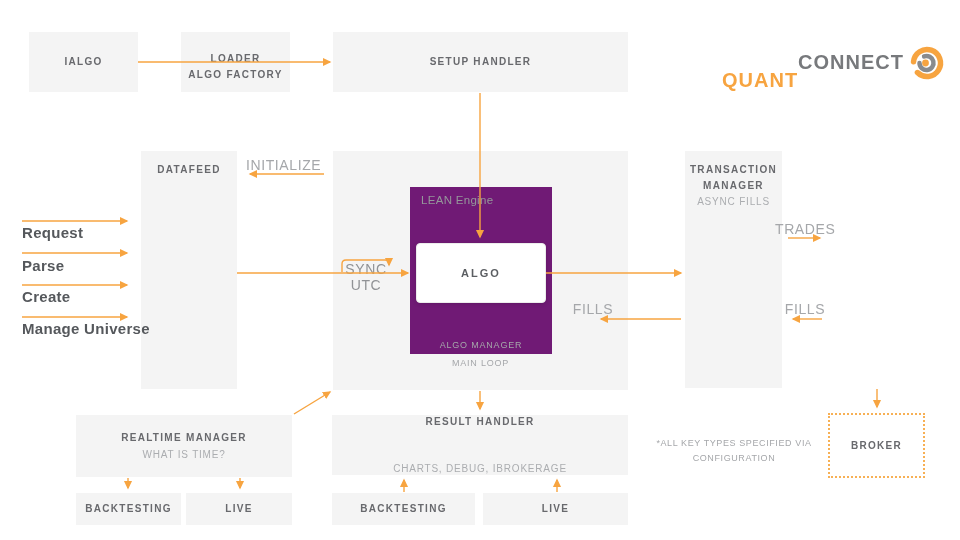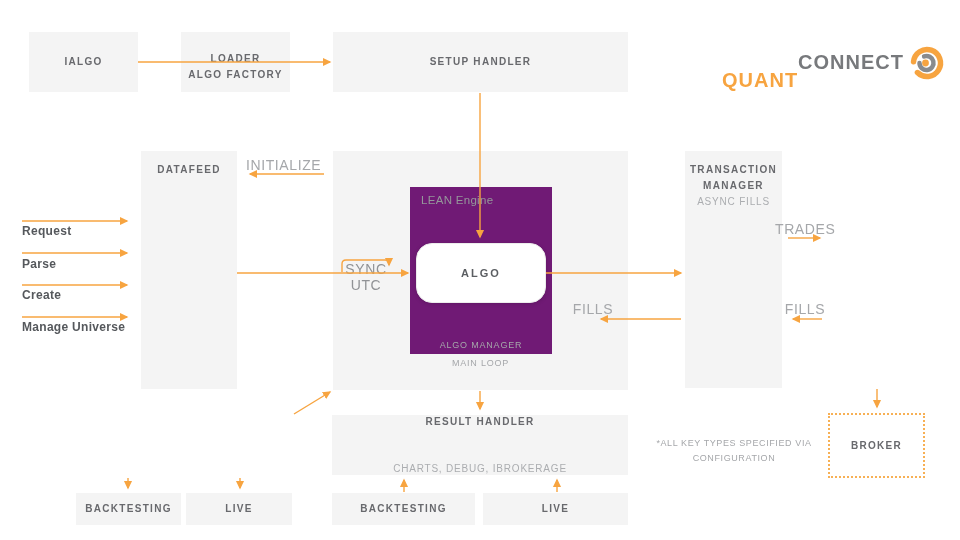--- a/index.html
+++ b/index.html
@@ -11,29 +11,29 @@
   .box{position:absolute;background:#F4F4F4;display:flex;flex-direction:column;align-items:center;justify-content:center;text-align:center;}
   .box-title{font-size:10px;font-weight:bold;color:#68696D;letter-spacing:1.3px;line-height:1.55;}
   .box-sub{font-size:10px;color:#ABADB0;letter-spacing:0.8px;margin-top:2px;line-height:1.4;}
   .top-align{justify-content:flex-start;padding-top:11px;}
 
   .lean-box{position:absolute;left:77px;top:36px;width:142px;height:167px;background:#701a75;}
   .lean-label{position:absolute;left:11px;top:7px;font-size:11.5px;color:#95979B;letter-spacing:0.3px;}
   .lean-bottom{position:absolute;bottom:4px;left:0;width:100%;text-align:center;font-size:9px;color:#A5A7AA;letter-spacing:0.8px;}
 
   .algo-box{position:absolute;left:416px;top:243px;width:130px;height:60px;background:#ffffff;
-    border:1px solid #ececec;border-radius:16px;box-shadow:0 1px 4px rgba(0,0,0,0.14);
+    border:1px solid #ececec;border-radius:4px;box-shadow:0 1px 4px rgba(0,0,0,0.14);
     display:flex;align-items:center;justify-content:center;z-index:5;}
   .algo-label{font-size:11px;font-weight:bold;color:#5B5E62;letter-spacing:2px;}
 
   .main-loop{position:absolute;left:333px;top:358px;width:295px;text-align:center;
     font-size:9px;color:#A5A7AA;letter-spacing:0.8px;z-index:2;}
 
   .flabel{position:absolute;font-size:14px;color:#A5A7AA;letter-spacing:0.6px;text-align:center;z-index:6;}
-  .left-label{position:absolute;font-size:12px;font-weight:bold;color:#55585C;letter-spacing:0.3px;text-align:left;}
+  .left-label{position:absolute;font-size:15px;font-weight:bold;color:#55585C;letter-spacing:0.3px;text-align:left;}
   .note{position:absolute;left:648px;top:436px;width:172px;text-align:center;
     font-size:9px;color:#A5A7AA;letter-spacing:0.6px;line-height:1.7;}
 
   .broker-box{position:absolute;left:828px;top:413px;width:97px;height:65px;background:#ffffff;
     border:2px dotted #F7B055;display:flex;align-items:center;justify-content:center;}
 
   .logo{position:absolute;left:722px;top:33px;display:flex;align-items:center;}
   .logo-quant{font-size:20px;font-weight:bold;color:#F7A440;letter-spacing:1px;margin-top:36px;}
   .logo-connect{font-size:20px;font-weight:bold;color:#77797C;letter-spacing:1px;}
   .logo-mark{margin-left:3px;}
@@ -79,20 +79,24 @@
   <div class="main-loop">MAIN LOOP</div>
   <div class="algo-box">
     <span class="algo-label">ALGO</span>
   </div>
 
   <div class="box top-align" style="left:685px;top:151px;width:97px;height:237px;align-items:center;">
     <span class="box-title" style="width:92px;">TRANSACTION MANAGER</span>
     <span class="box-sub">ASYNC FILLS</span>
   </div>
 
+  <div class="box" style="left:76px;top:415px;width:216px;height:62px;">
+    <span class="box-title">REALTIME MANAGER</span>
+    <span class="box-sub">WHAT IS TIME?</span>
+  </div>
   <div class="box" style="left:332px;top:415px;width:296px;height:60px;gap:31px;">
     <span class="box-title">RESULT HANDLER</span>
     <span class="box-sub">CHARTS, DEBUG, IBROKERAGE</span>
   </div>
 
   <div class="box" style="left:76px;top:493px;width:105px;height:32px;">
     <span class="box-title">BACKTESTING</span>
   </div>
   <div class="box" style="left:186px;top:493px;width:106px;height:32px;">
     <span class="box-title">LIVE</span>

